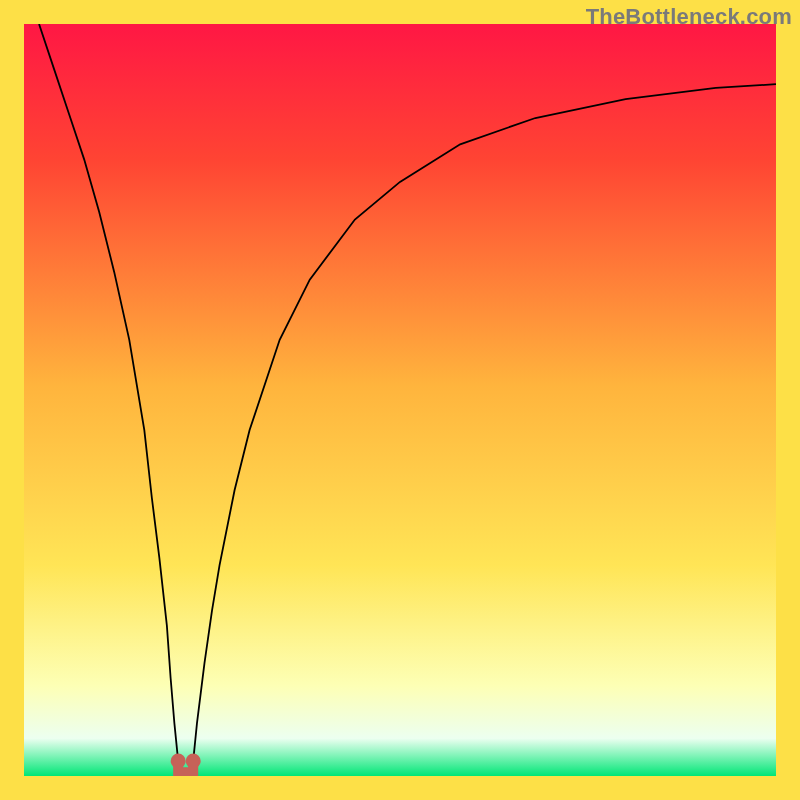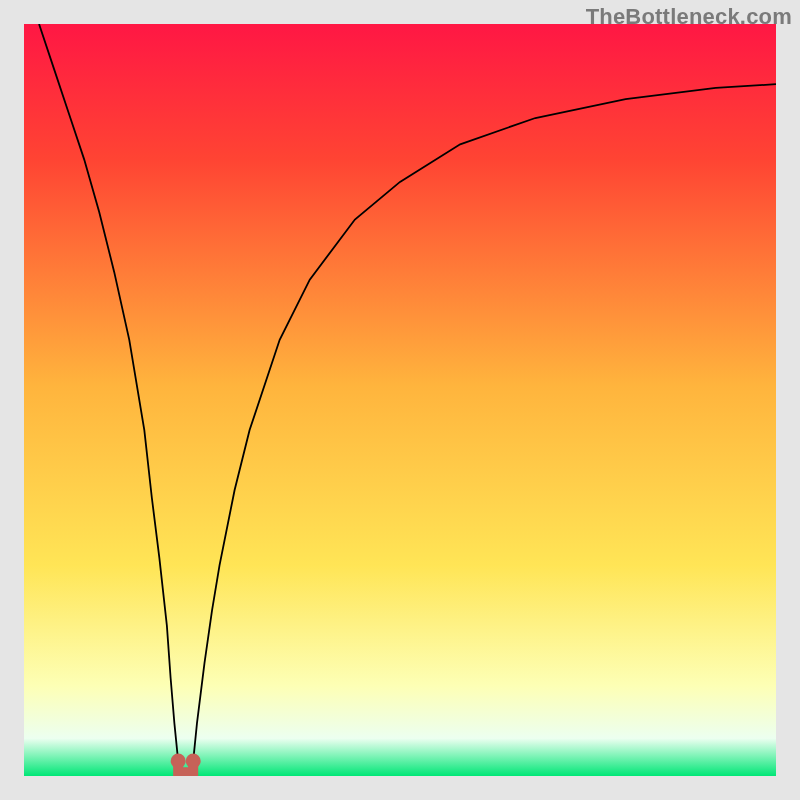--- a/index.html
+++ b/index.html
@@ -1,21 +1,21 @@
 <!DOCTYPE html>
 <html><head>
 <meta charset="utf-8">
 <style>
   * { margin: 0; padding: 0; box-sizing: border-box; }
   html, body { width: 800px; height: 800px; overflow: hidden; background: #000; }
   .frame {
     position: relative;
     width: 800px;
     height: 800px;
-    background: #e5e5e5;
+    background: #fde047;
   }
   .watermark {
     position: absolute;
     top: 4px;
     right: 8px;
     font-family: Arial, Helvetica, sans-serif;
     font-size: 22px;
     font-weight: 600;
     color: #7a7a7a;
     letter-spacing: 0.2px;

